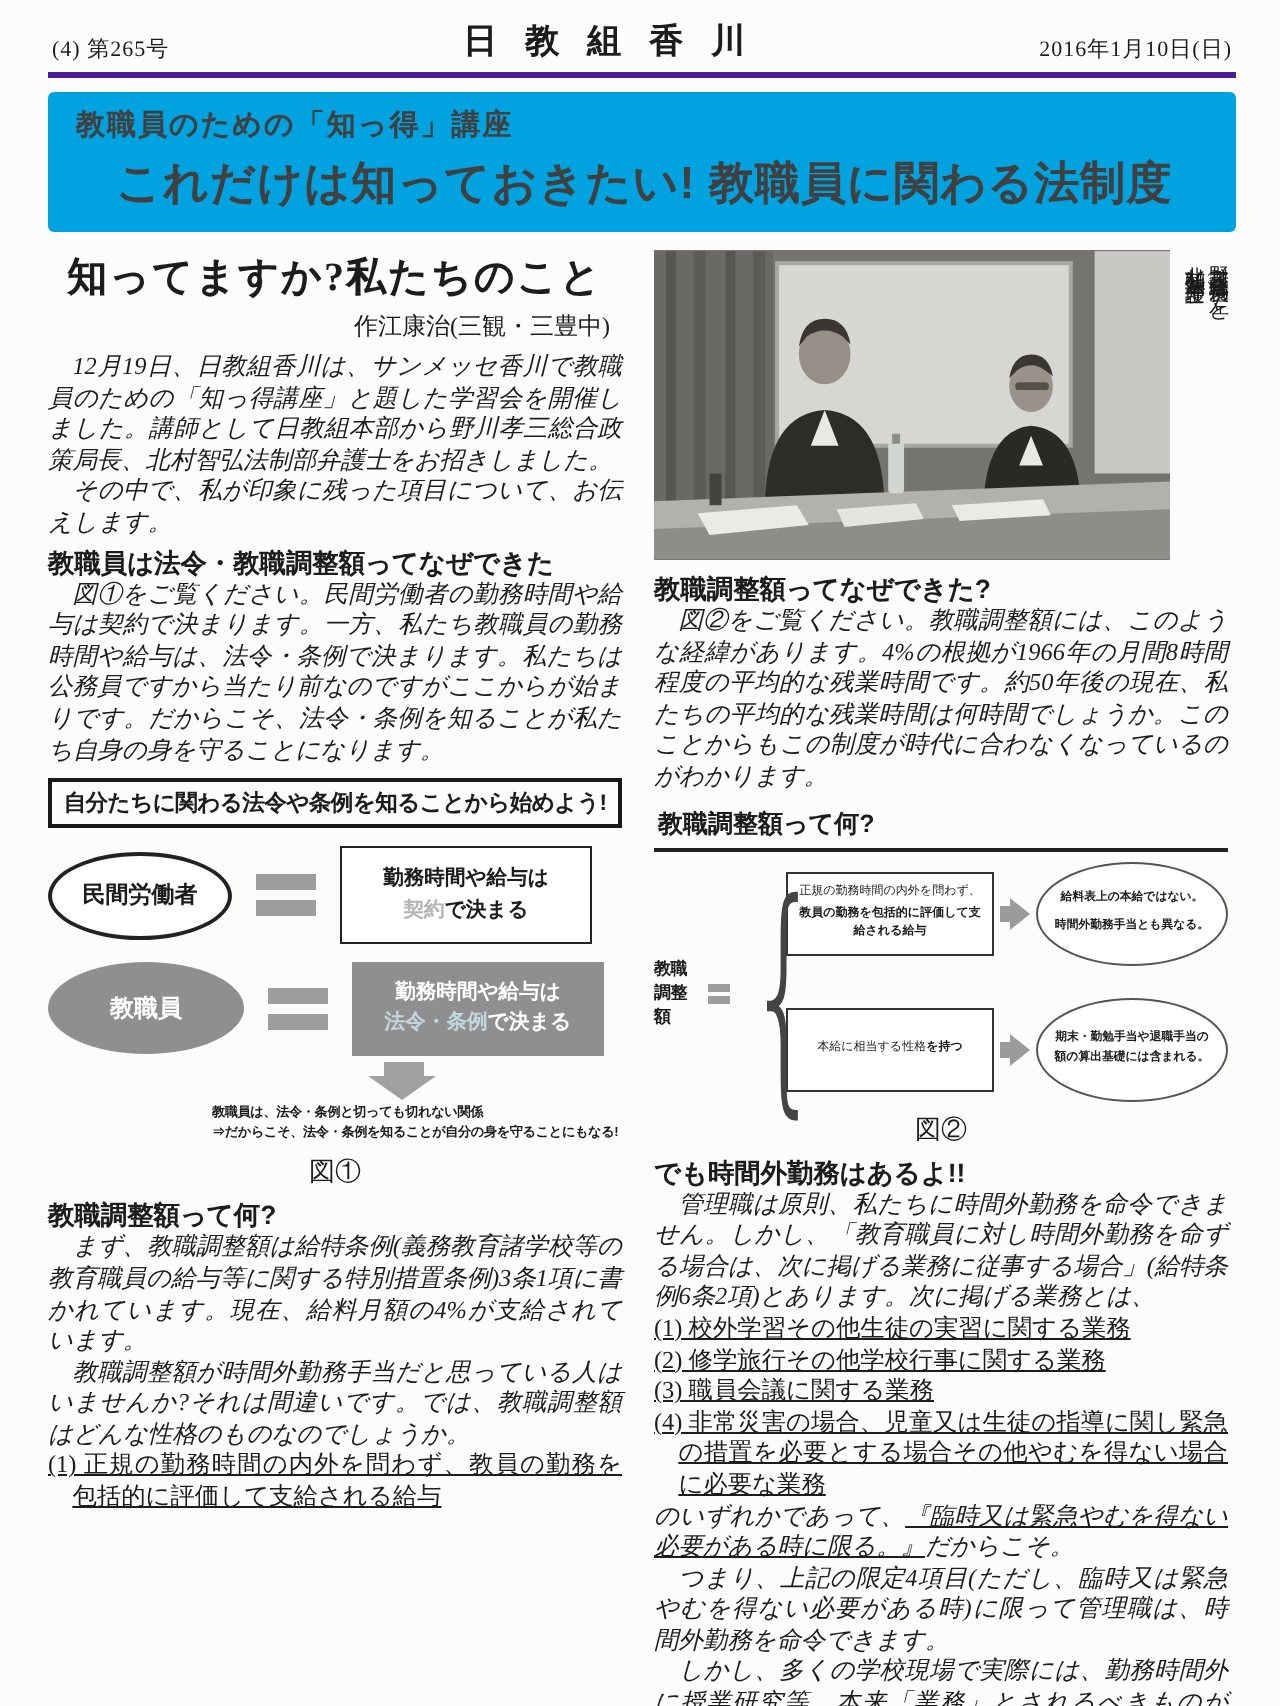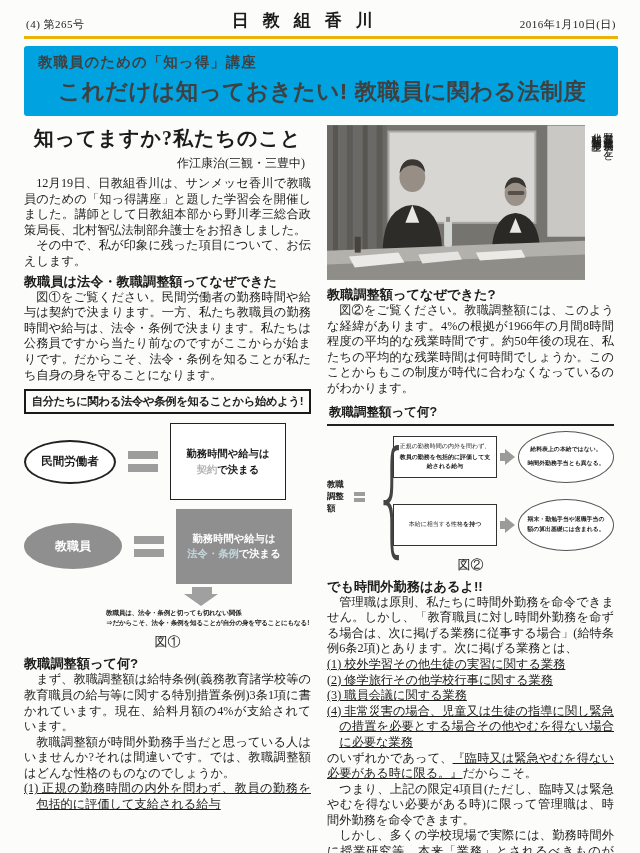--- a/index.html
+++ b/index.html
@@ -2,58 +2,58 @@
 <html><head>
 <meta charset="utf-8">
 <style>
   * { margin:0; padding:0; box-sizing:border-box; }
   html,body { width:640px; height:853px; background:#f6f6f4; overflow:hidden; }
   body { font-family:"Liberation Serif", serif; color:#1c1c1c; }
   .page { width:640px; height:853px; background:#fcfcfa; padding:7px 22px 0 24px; }
 
   
   .masthead { display:flex; justify-content:space-between; align-items:flex-end;
-              border-bottom:3px solid #eab308; padding:2px 2px 4px 2px; }
+              border-bottom:3px solid #4c1d95; padding:2px 2px 4px 2px; }
   .mh-issue, .mh-date { font-size:11px; letter-spacing:.5px; }
   .mh-title { font-size:17px; font-weight:bold; letter-spacing:14px; text-indent:14px; }
 
   
   .banner { background:#00a3e0; border-radius:3px; margin-top:7px; padding:7px 14px 9px 14px;
             color:#404040; font-family:"Liberation Sans", sans-serif; }
   .banner-kicker { font-size:14.5px; font-weight:bold; letter-spacing:1px; }
   .banner-title  { font-size:22.5px; font-weight:bold; letter-spacing:.5px; margin:4px 0 0 20px; }
 
   
   .columns { display:flex; gap:16px; margin-top:9px; }
   .col { width:287px; }
 
   .headline { font-size:20px; font-weight:bold; text-align:center; letter-spacing:1px; }
   .byline   { font-size:12px; text-align:right; margin:3px 6px 4px 0; }
 
-  p.body { font-size:12.2px; line-height:15.6px; text-align:justify; text-indent:1em; }
+  p.body { font-size:12.2px; line-height:15.6px; text-align:justify; text-indent:1em;font-style:italic; }
   p.body.noindent { text-indent:0; }
   .subhead { font-family:"Liberation Sans", sans-serif; font-weight:bold;
              font-size:13.2px; line-height:17px; margin-top:3px; }
   .hang { font-size:12.2px; line-height:15.6px; text-align:justify;
           padding-left:1em; text-indent:-1em;text-decoration:underline; }
   .uline { text-decoration:underline; }
 
   
   .fig1 { margin:6px 0 2px 0; font-family:"Liberation Sans", sans-serif; }
   .fig1-title { border:2px solid #191919; font-weight:bold; font-size:11.3px;
                 text-align:center; padding:3px 1px; letter-spacing:-.3px; }
   .fig1-row { display:flex; align-items:center; margin-top:9px; }
   .oval { border-radius:50%; display:flex; align-items:center; justify-content:center;
           font-weight:bold; }
   .oval-private { width:92px; height:44px; border:2px solid #222; font-size:11.5px; background:#fff; }
   .oval-teacher { width:98px; height:46px; background:#8f8f8f; color:#fff; font-size:12px; }
   .eq { display:flex; flex-direction:column; gap:5px; margin:0 12px; }
   .eq div { width:30px; height:8px; background:#9d9d9d; }
   .fbox { text-align:center; font-weight:bold; font-size:10.3px; line-height:1.5;
-          padding:22px 3px; width:116px; }
+          padding:8px 3px; width:126px; }
   .fbox-private { border:1.5px solid #222; background:#fff; }
   .fbox-teacher { background:#8f8f8f; color:#fff; }
   .em-gray { color:#b4b4b4; }
   .em-cyanish { color:#c2d6de; }
   .fig1-stem { width:20px; height:7px; background:#a0a0a0; margin:3px 0 0 168px; }
   .fig1-tri  { width:0; height:0; border-left:17px solid transparent; border-right:17px solid transparent;
                border-top:12px solid #a0a0a0; margin-left:160px; }
   .fig1-note { margin:2px 0 0 82px; font-weight:bold; font-size:6.6px; line-height:1.55;
                letter-spacing:-.2px; }
   .fig-caption { text-align:center; font-size:13px; font-family:"Liberation Serif",serif;

